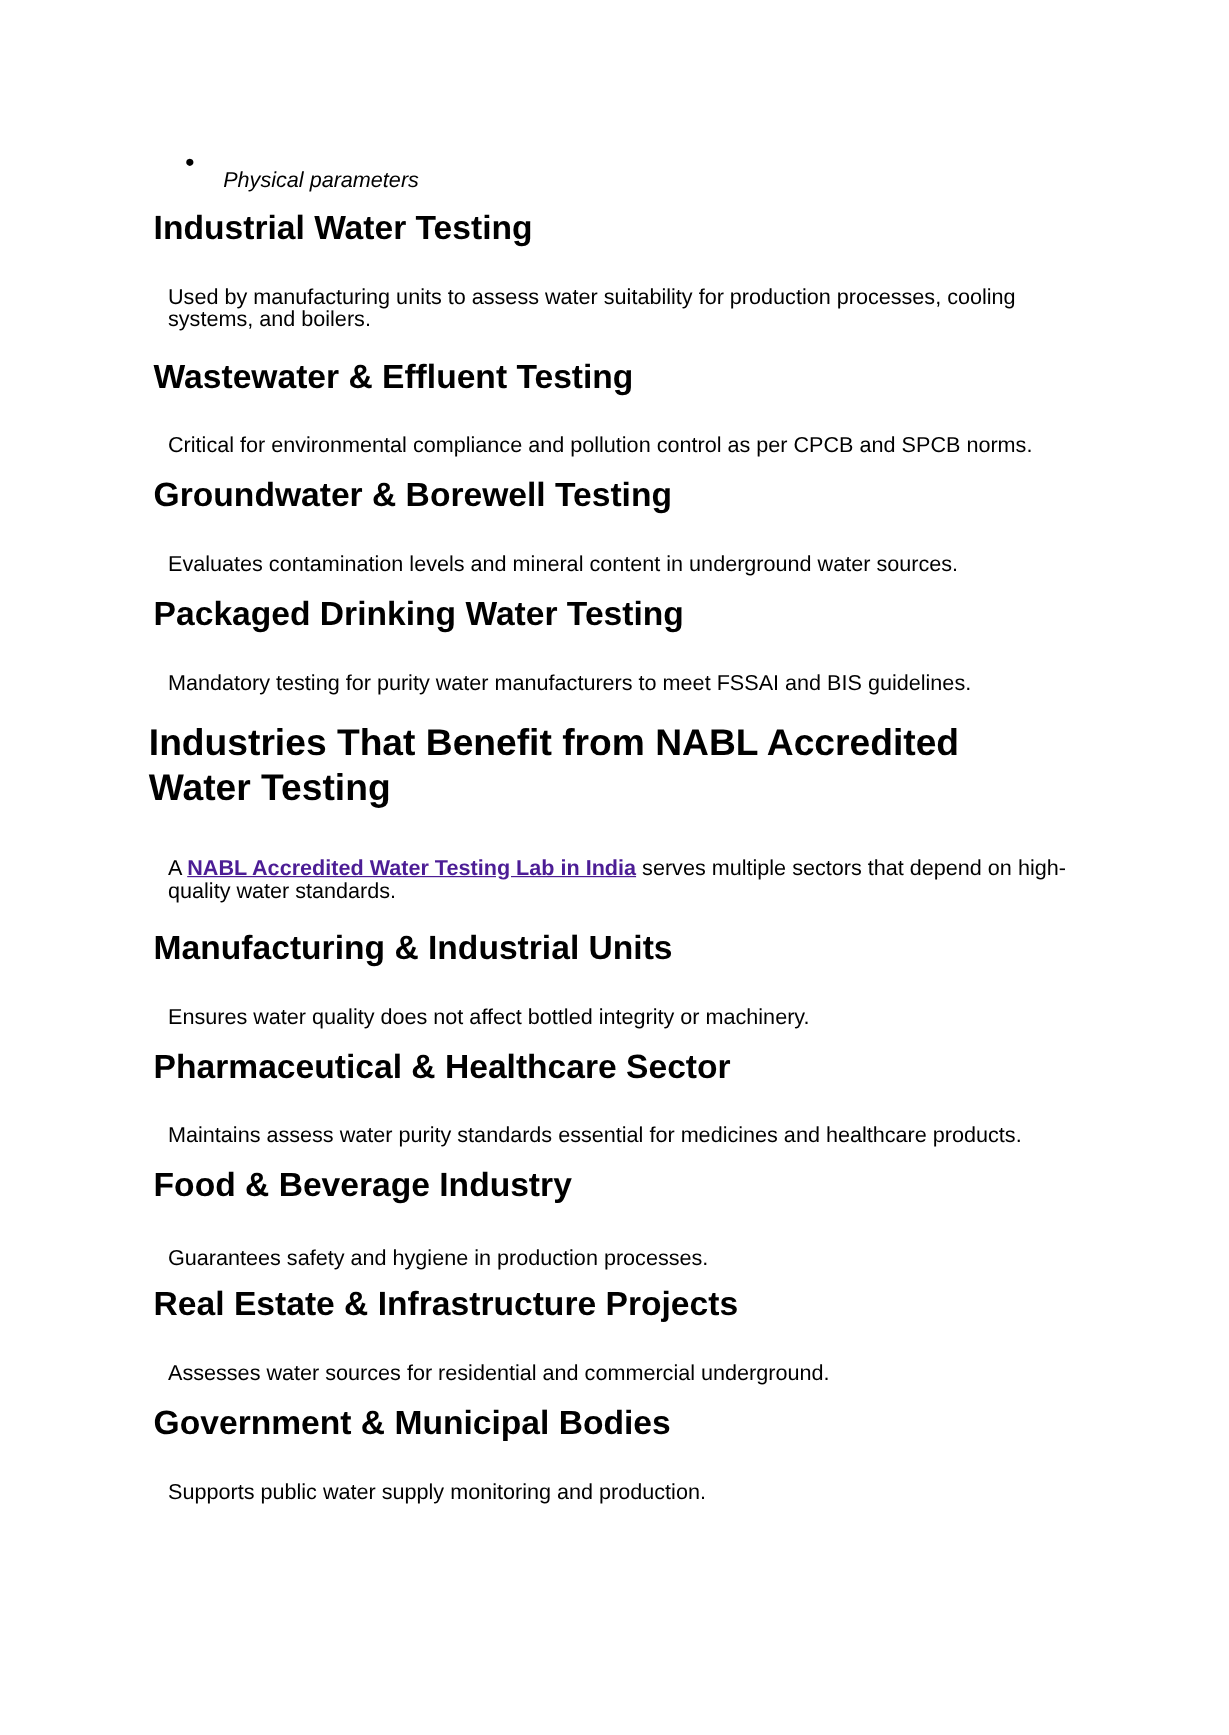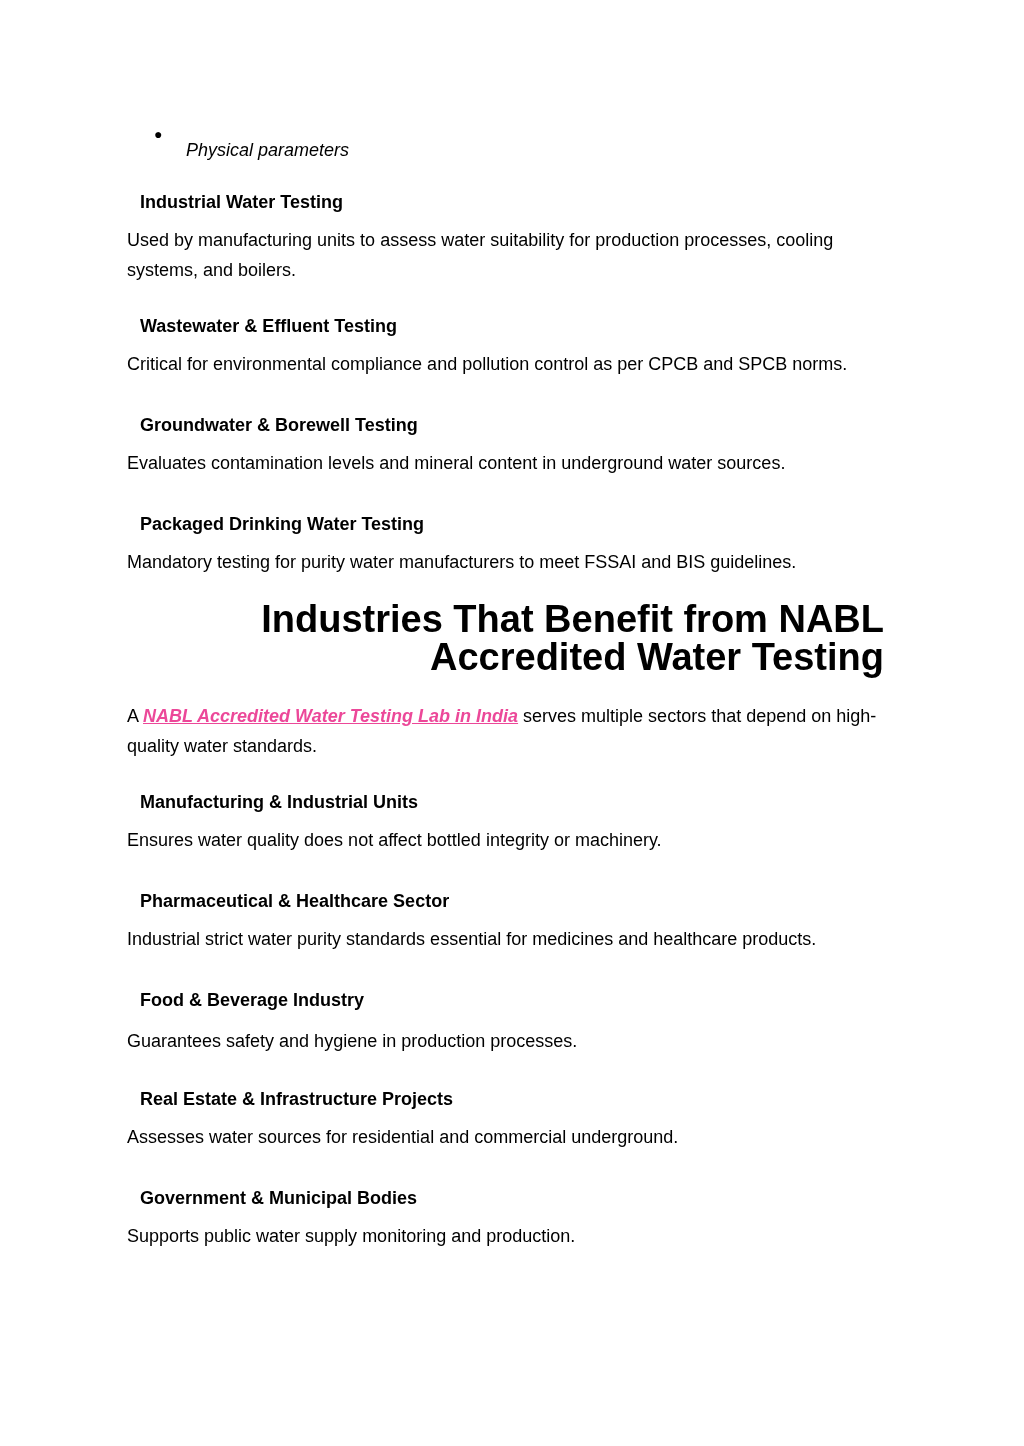--- a/index.html
+++ b/index.html
@@ -2,24 +2,24 @@
 <html><head>
   <meta charset="utf-8">
   <style>
     html, body { margin: 0; padding: 0; background: #ffffff; }
     body { width: 1024px; height: 1446px; position: relative; overflow: hidden;
            font-family: "Liberation Sans", sans-serif; color: #000000; }
     .page { position: absolute; left: 124px; top: 0; width: 760px; }
     .bullet-row { position: absolute; left: 30px; top: 123px; font-size: 18px; line-height: 22px; }
     .bullet-dot { position: absolute; left: 0; top: 0; font-size: 14px; line-height: 22px; }
     .bullet-text { position: absolute; left: 32px; top: 16px; white-space: nowrap; font-style: italic; }
-    h3 { margin: 16px; font-size: 18px; font-weight: bold; line-height: 26px; position: absolute; left: 0; white-space: nowrap; }
-    p { margin: 3px; font-size: 18px; line-height: 30px; position: absolute; left: 0; width: 760px; }
-    h2 { margin: 0; font-size: 38px; font-weight: bold; line-height: 38px; position: absolute; left: 0; width: 760px; text-align: right; }
-    a.link { color: #ec4899; font-weight: bold; font-style: italic; text-decoration: underline; }
+    h3 { margin: 4px; font-size: 28px; font-weight: bold; line-height: 26px; position: absolute; left: 0; white-space: nowrap; }
+    p { margin: 16px; font-size: 18px; line-height: 19px; position: absolute; left: 0; width: 760px; }
+    h2 { margin: 0; font-size: 31px; font-weight: bold; line-height: 38px; position: absolute; left: 0; width: 760px; }
+    a.link { color: #4c1d95; font-weight: bold; text-decoration: underline; }
   </style>
 </head>
 <body>
 
 <div class="page">
 
   <div class="bullet-row">
     <span class="bullet-dot">●</span>
     <span class="bullet-text">Physical parameters</span>
   </div>
@@ -37,21 +37,21 @@
   <p style="top:544px">Mandatory testing for purity water manufacturers to meet FSSAI and BIS guidelines.</p>
 
   <h2 style="top:600px">Industries That Benefit from NABL Accredited Water Testing</h2>
 
   <p style="top:698px"><span>A </span><a class="link" href="#">NABL Accredited Water Testing Lab in India</a><span> serves multiple sectors that depend on high-quality water standards.</span></p>
 
   <h3 style="top:773px">Manufacturing &amp; Industrial Units</h3>
   <p style="top:822px">Ensures water quality does not affect bottled integrity or machinery.</p>
 
   <h3 style="top:872px">Pharmaceutical &amp; Healthcare Sector</h3>
-  <p style="top:921px">Industrial strict water purity standards essential for medicines and healthcare products.</p>
+  <p style="top:921px">Maintains assess water purity standards essential for medicines and healthcare products.</p>
 
   <h3 style="top:971px">Food &amp; Beverage Industry</h3>
   <p style="top:1023px">Guarantees safety and hygiene in production processes.</p>
 
   <h3 style="top:1070px">Real Estate &amp; Infrastructure Projects</h3>
   <p style="top:1119px">Assesses water sources for residential and commercial underground.</p>
 
   <h3 style="top:1169px">Government &amp; Municipal Bodies</h3>
   <p style="top:1218px">Supports public water supply monitoring and production.</p>
 

